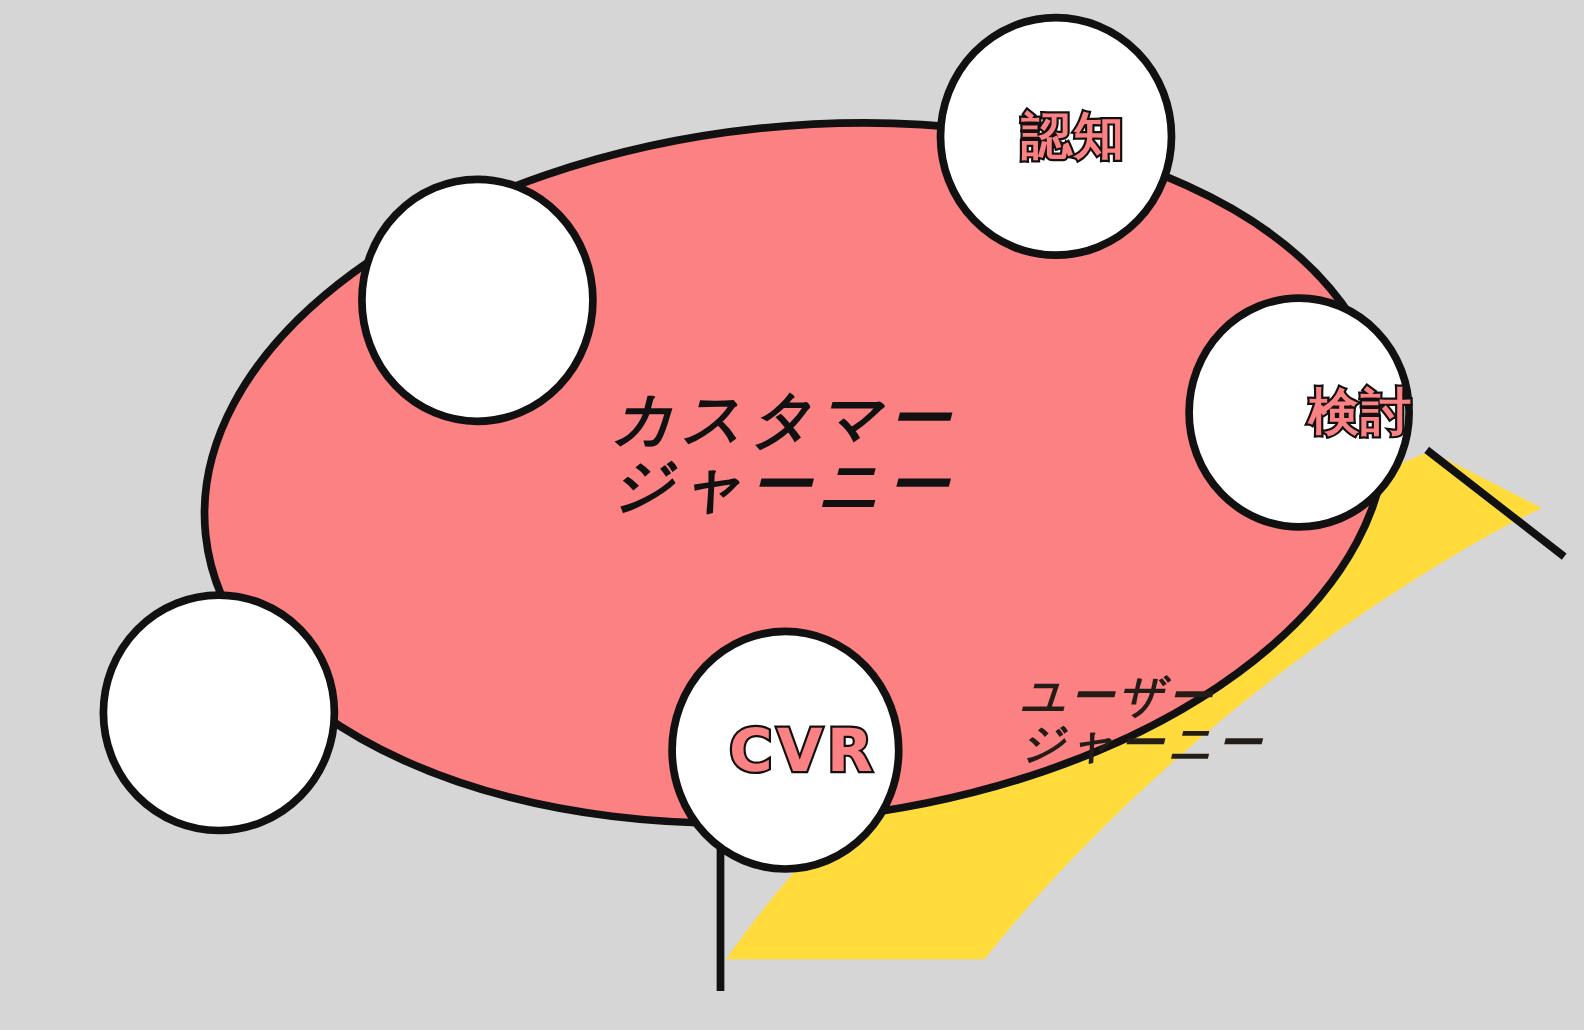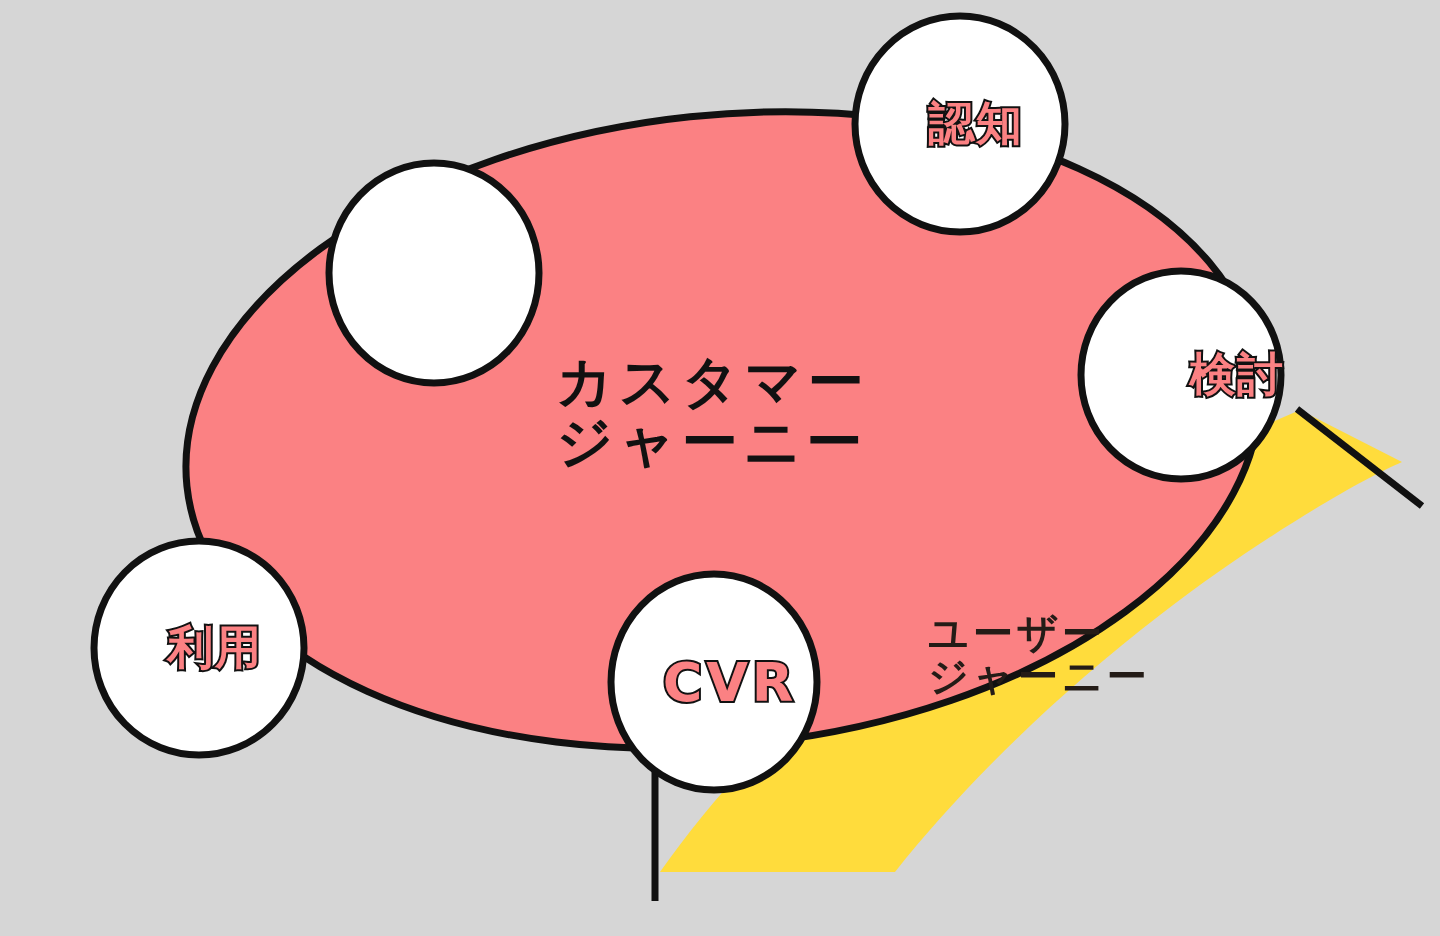--- a/index.html
+++ b/index.html
@@ -26,20 +26,21 @@
   
   .journey-label {
     position: absolute;
     font-family: "DejaVu Sans", "Liberation Sans", sans-serif;
     font-weight: 700;
     color: #1b1613;
     letter-spacing: 0.10em;
     line-height: 1.08;
     white-space: nowrap;
     user-select: none;
+    font-style: italic;
   }
   #cj-label {
     left: 556px;
     top: 352px;
     font-size: 56px;
     color: #111111;
   }
   #uj-label {
     left: 928px;
     top: 612px;
@@ -107,17 +108,16 @@
   <div class="journey-label" id="uj-label">
     <span class="line">ユーザー</span>
     <span class="line">ジャーニー</span>
   </div>
 
   <div class="node-label" style="left:960px; top:124px;">認知</div>
 
 
   <div class="node-label" style="left:1221px; top:375px;">検討</div>
 
-  <div class="node-label" style="left:199px; top:648px;">利用</div>
 
   <div class="node-label latin" style="left:714px; top:682px;">CVR</div>
 
 </div>
 
 </body></html>

